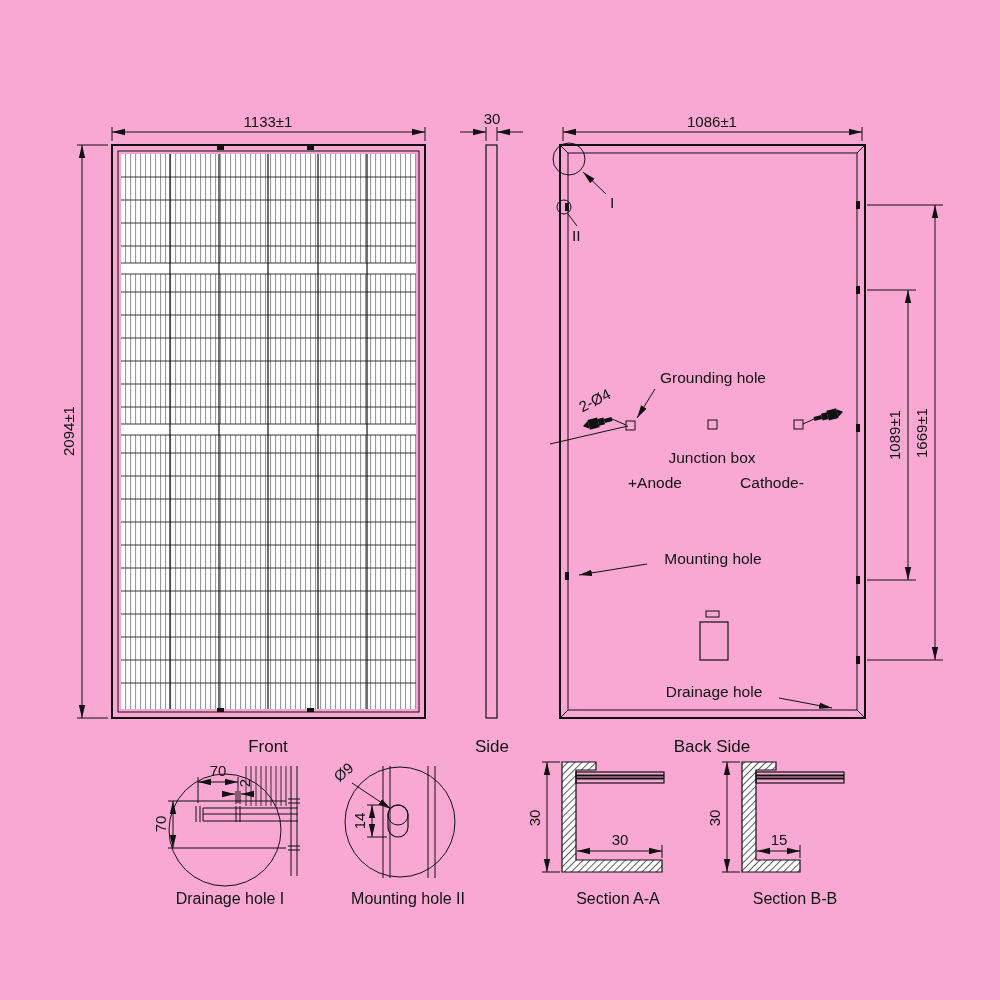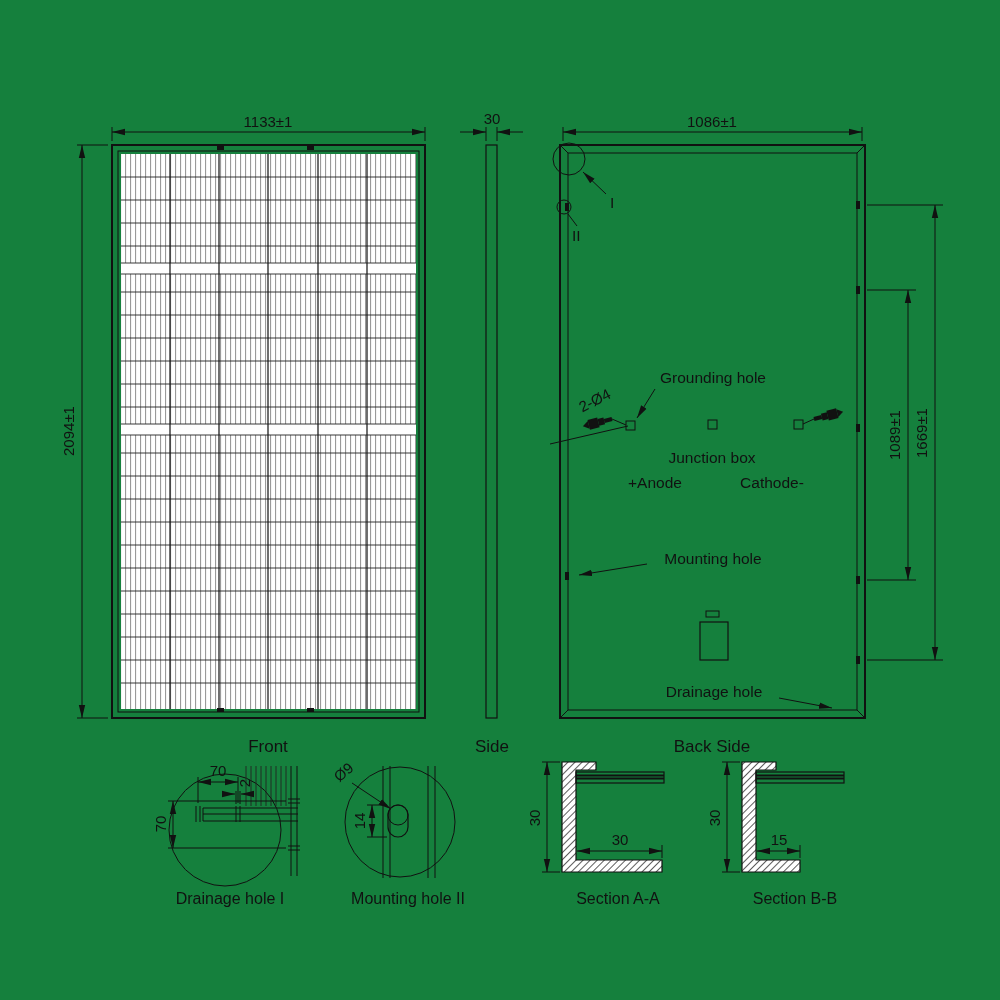--- a/index.html
+++ b/index.html
@@ -1,16 +1,16 @@
 <!DOCTYPE html>
 <html><head>
 <meta charset="utf-8">
 <style>
   html,body{margin:0;padding:0;background:#fff;}
-  .page{width:1000px;height:1000px;position:relative;background:#15803d;overflow:hidden;}
+  .page{width:1000px;height:1000px;position:relative;background:#f9a8d4;overflow:hidden;}
   svg{display:block;}
   text{font-family:"Liberation Sans","DejaVu Sans",sans-serif;fill:#111;}
   .dim{font-size:15px;}
   .ann{font-size:15.5px;}
   .viewlabel{font-size:17px;}
   .detlabel{font-size:16px;}
   .ln{stroke:#111;stroke-width:1;fill:none;}
   .thin{stroke:#222;stroke-width:0.9;fill:none;}
   .thick{stroke:#111;stroke-width:2;fill:none;}
   .med{stroke:#111;stroke-width:1.2;fill:none;}

